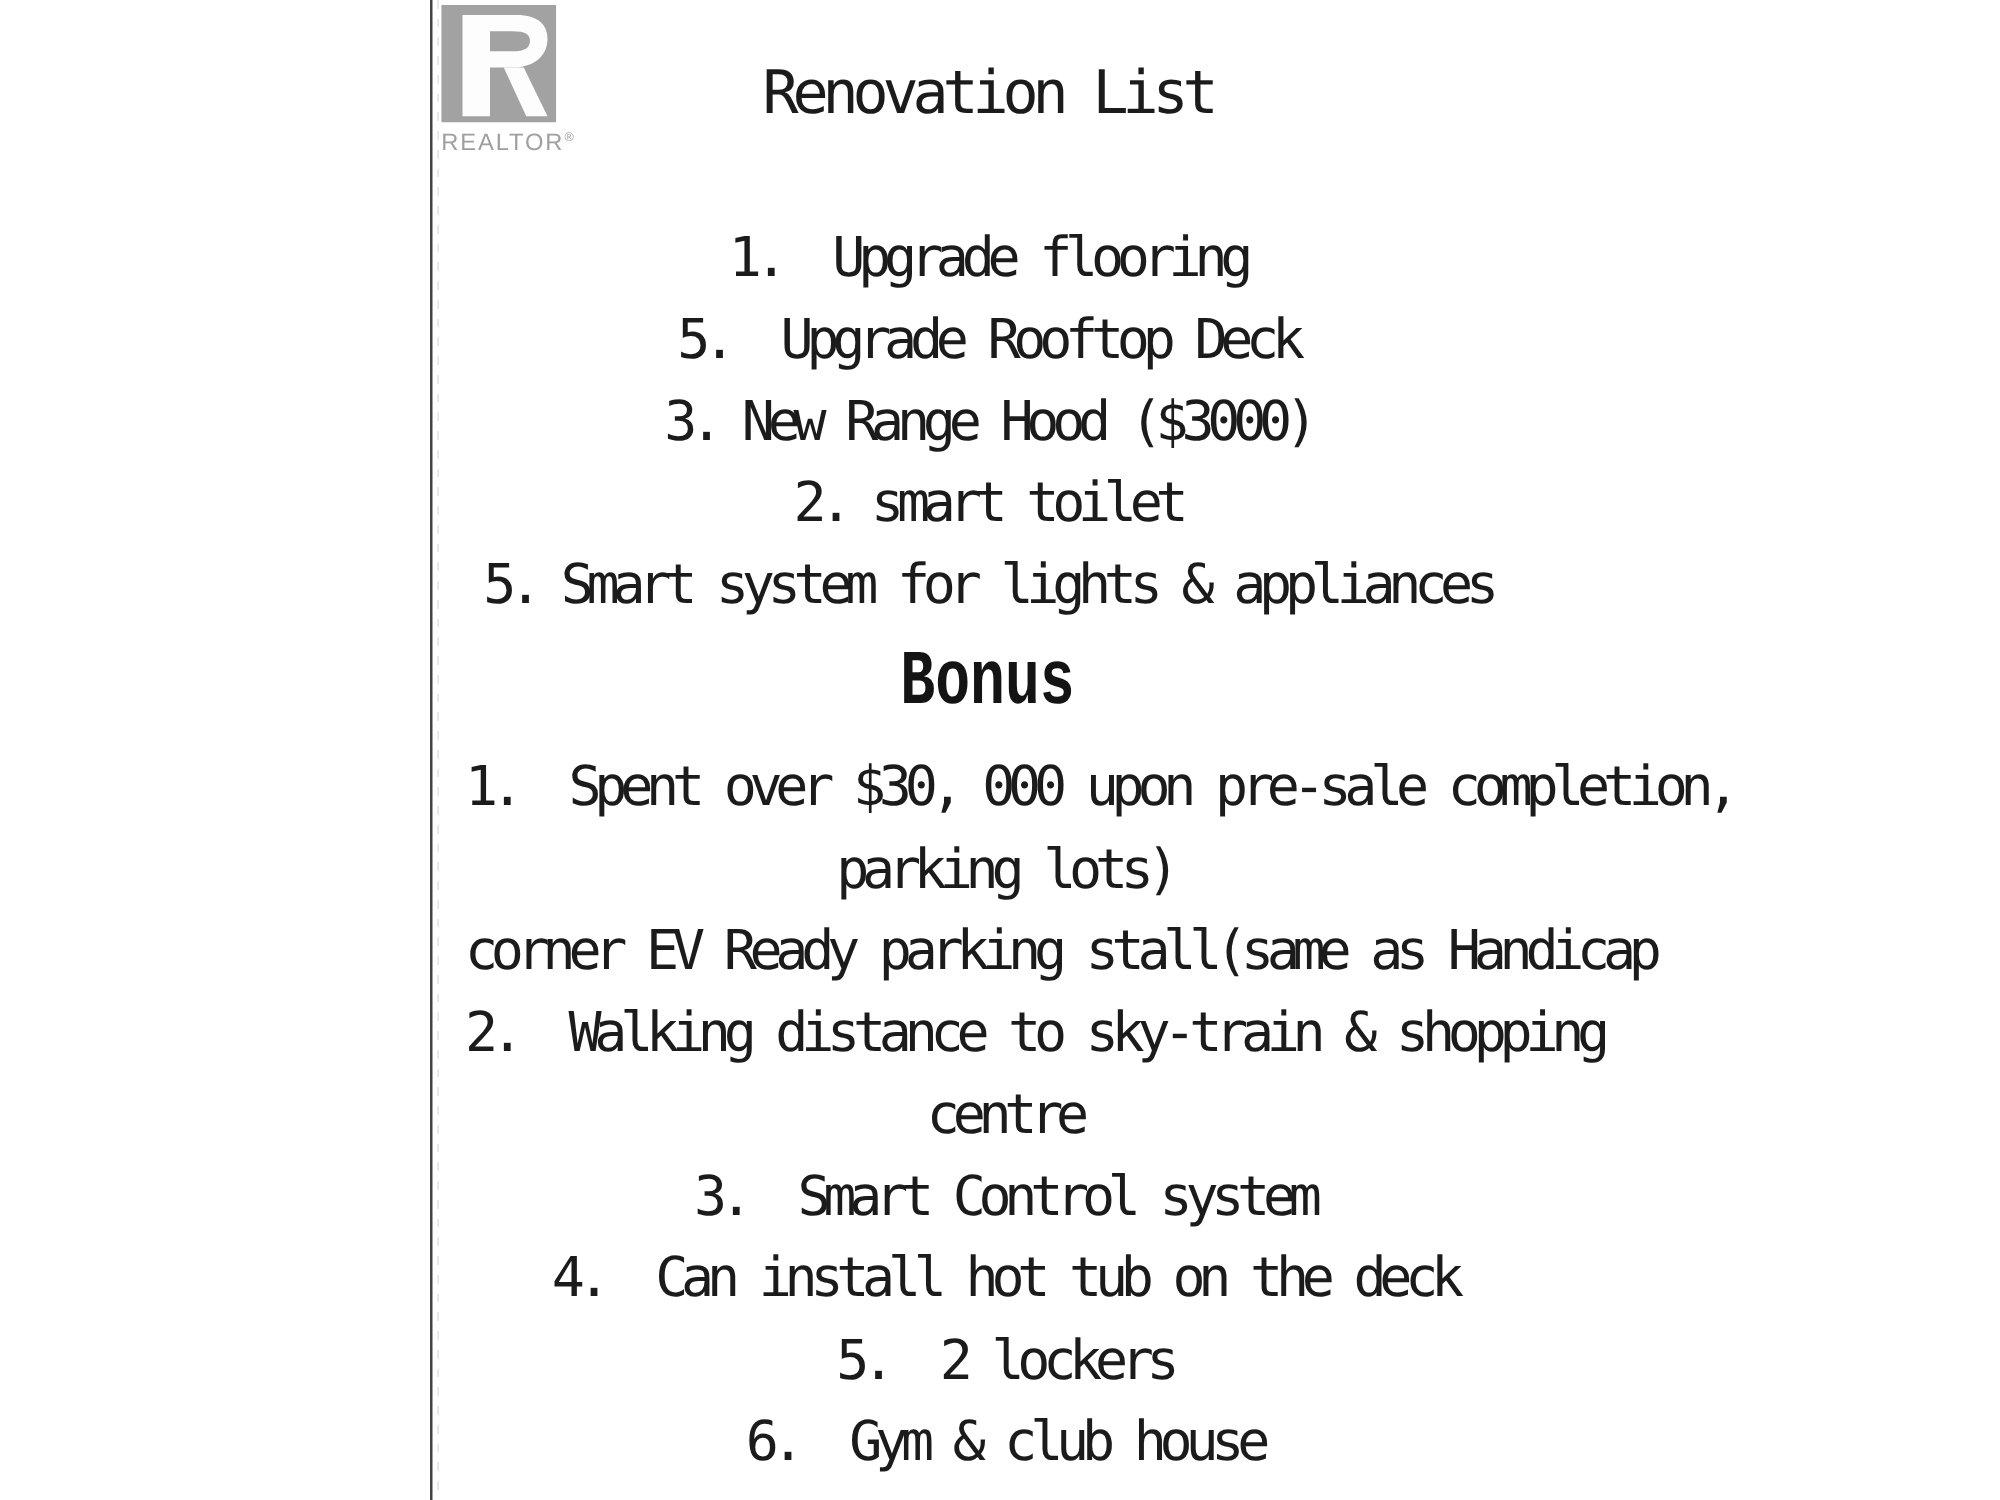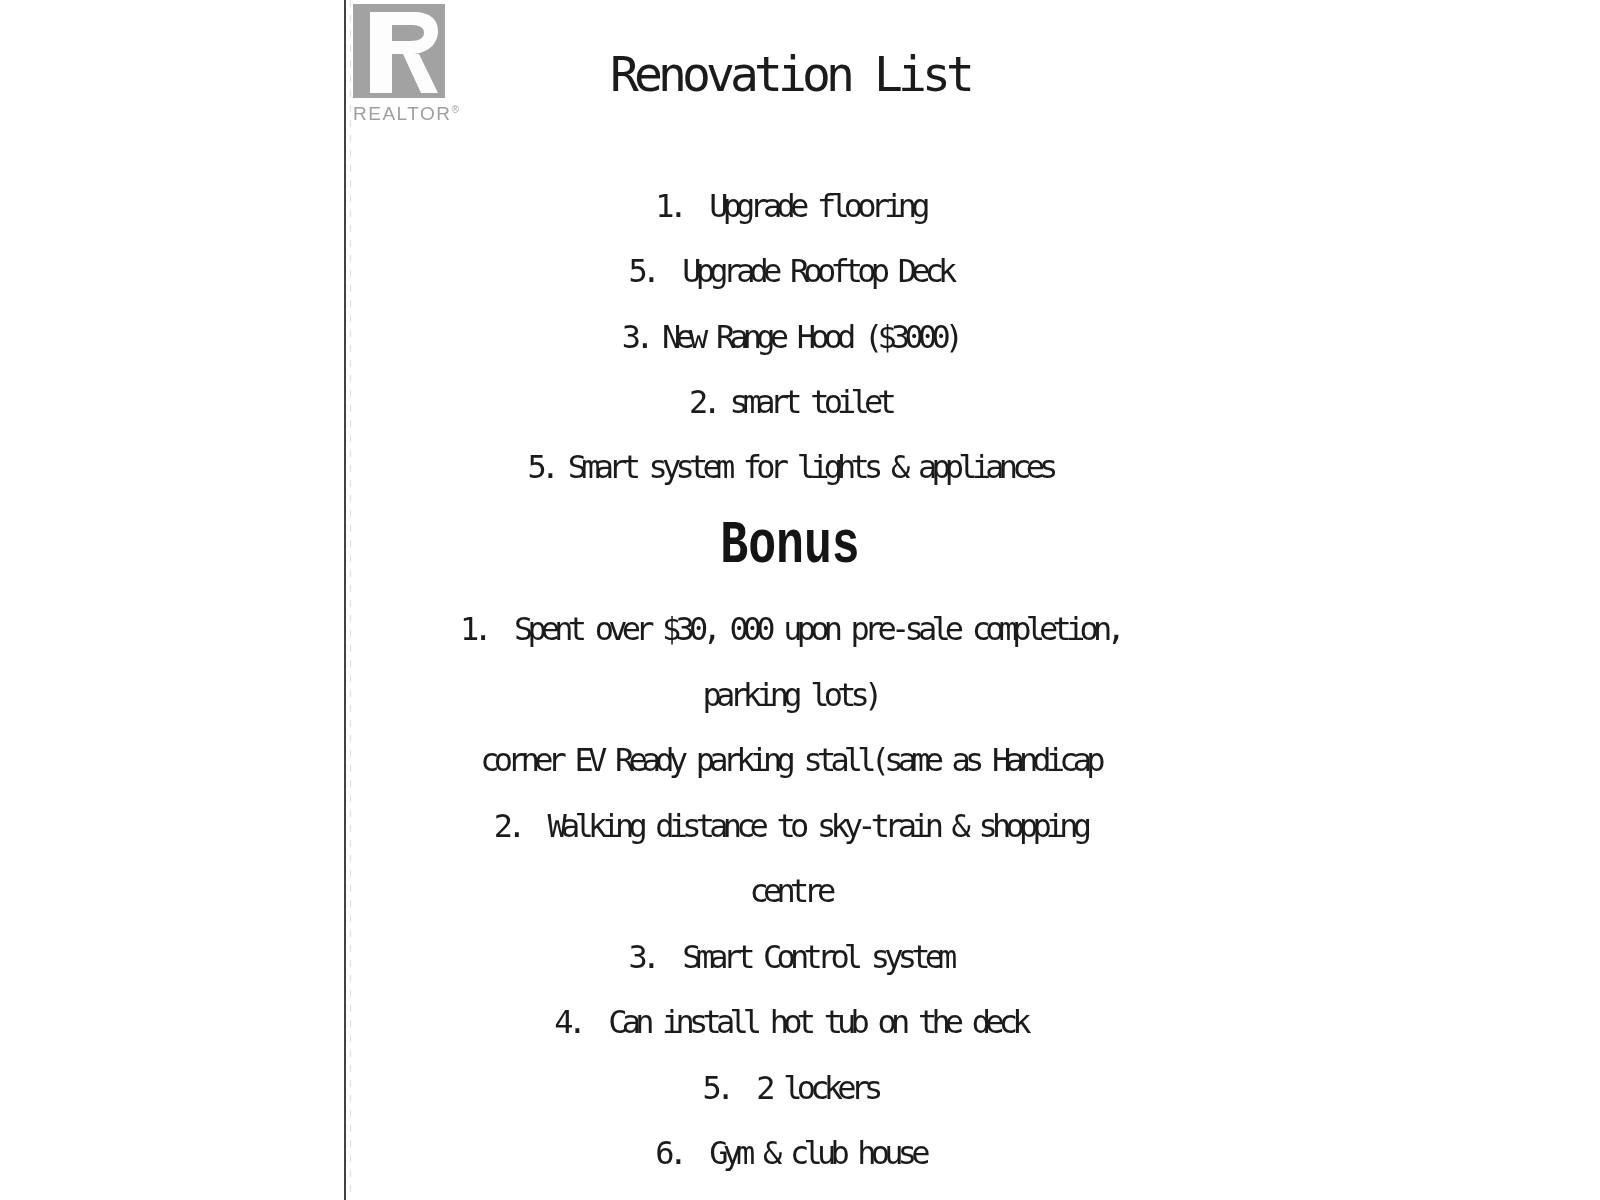--- a/index.html
+++ b/index.html
@@ -30,21 +30,21 @@
   }
   .reg { font-size: 10px; vertical-align: 7px; letter-spacing: 0; }
 
   .content {
     position: absolute; left: 345px; top: 0;
     width: 890px; height: 872px;
     color: #1b1b1b;
   }
   .doc-line {
     font-family: "DejaVu Sans Mono", "Liberation Mono", monospace;
-    font-size: 32px;
+    font-size: 44px;
     letter-spacing: -5.8px;
     line-height: 65.3px;
     white-space: pre;
     text-align: center;
   }
   .title {
     position: absolute; top: 42px; left: 0; right: 0;
     font-size: 48px;
     letter-spacing: -4.9px;
   }
@@ -53,21 +53,21 @@
     position: absolute; top: 513px; left: 0; right: 0;
     text-align: center;
     line-height: 65px;
     font-family: Liberation Mono, monospace;
     font-weight: 700;
     font-size: 62px;
     color: #141414;
   }
   .bonus-inner { display: inline-block; transform: scaleX(0.75); transform-origin: center; }
   .bonus-list { position: absolute; top: 597px; left: 0; right: 0; }
-  .bonus-list .doc-line { line-height: 65.5px; }
+  .bonus-list .doc-line { line-height: 65.5px; padding-left: 27px; }
 </style>
 </head>
 <body>
 
 <div class="page">
 
   <div class="left-rule"></div>
   <div class="left-rule-dashed"></div>
 
   <div class="logo">

